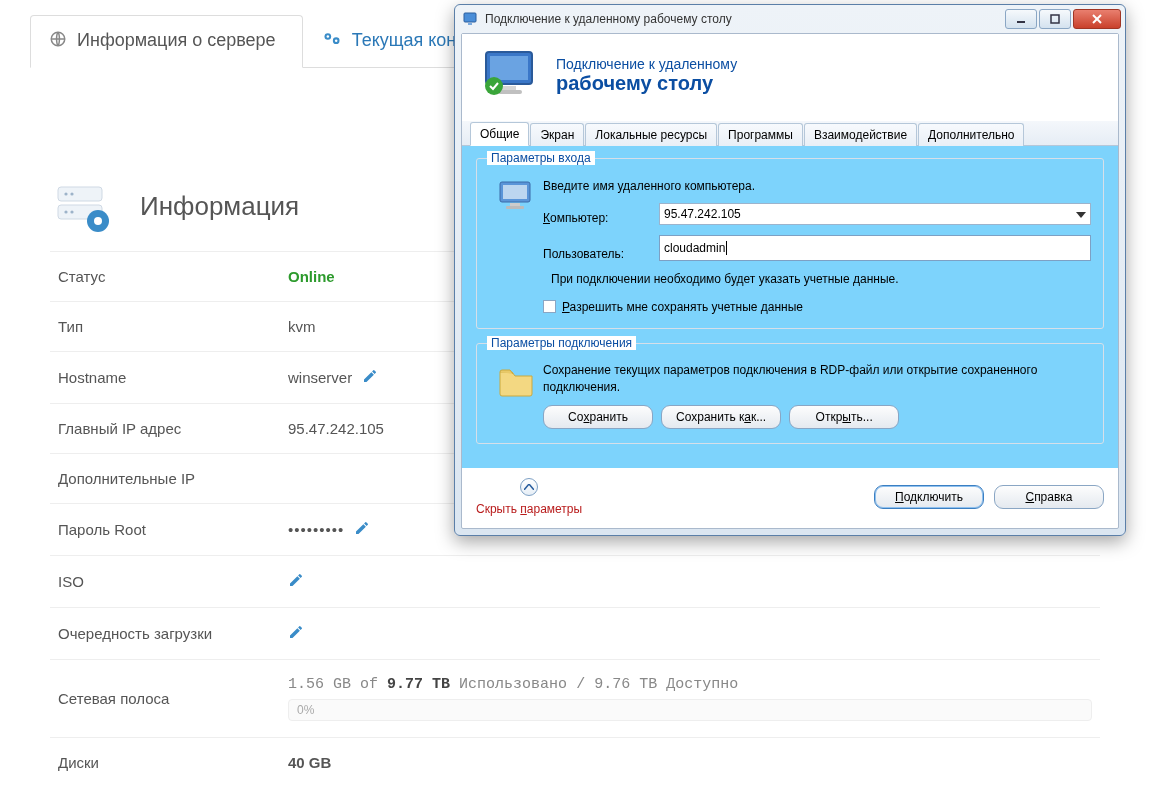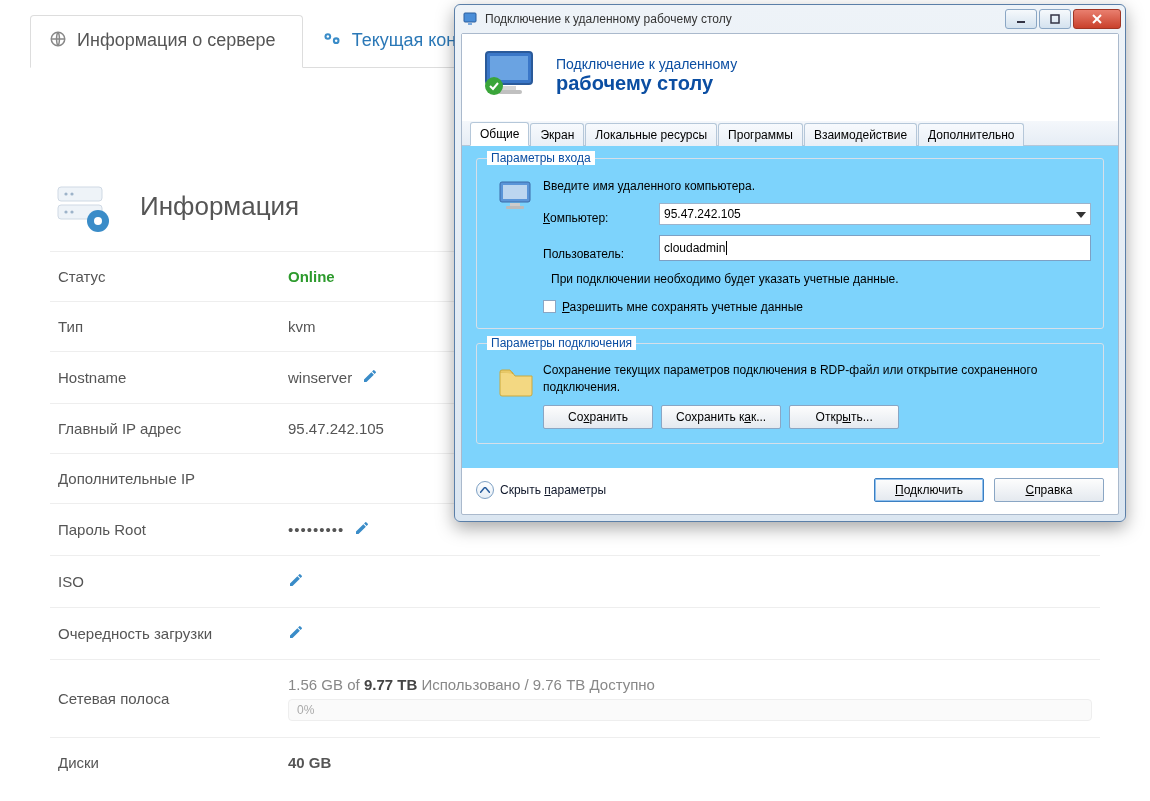--- a/index.html
+++ b/index.html
@@ -55,21 +55,21 @@
   padding: 16px 8px;
   border-top: 1px solid #eee;
 }
 .info-label { width: 230px; color: #555; font-size: 15px; }
 .info-value { color: #555; font-size: 15px; }
 .info-value.online { color: #2c9a2c; font-weight: bold; }
 .edit-icon { color: #3a8cc8; margin-left: 10px; cursor: pointer; }
 .solo-edit { color: #3a8cc8; cursor: pointer; }
 
 .bw-block { flex: 1; }
-.bw-line { color: #888; font-size: 15px; margin-bottom: 6px; }
+.bw-line { color: #888; font-size: 15px; margin-bottom: 6px; font-family: Liberation Mono, monospace; }
 .bw-line b { color: #444; }
 .bw-bar {
   width: 100%; height: 22px; border: 1px solid #eee; border-radius: 4px;
   background: #fafafa; position: relative; color: #aaa; font-size: 12px; padding-left: 8px;
   display: flex; align-items: center;
 }
 
 
 .rdp-window {
   position: absolute;
@@ -145,31 +145,31 @@
 .caret { display:inline-block; width:1px; height:14px; background:#000; margin-left:1px; vertical-align:middle; }
 .hint { margin: 4px 0 12px 8px; line-height:1.4; }
 .check-row { display:flex; align-items:center; gap:6px; }
 .chk { width:13px; height:13px; border:1px solid #8aa6c4; background:#fff; }
 
 .conn-desc { font-size:12px; line-height:1.4; margin-bottom:10px; }
 .btn-row { display:flex; gap:8px; }
 .win-button {
   min-width: 110px; height:24px; padding:0 14px;
   background: linear-gradient(#fdfdfd,#e4e9ef);
-  border: 1px solid #8aa6c4; border-radius:2px;
+  border: 1px solid #8aa6c4; border-radius:9px;
   display:flex; align-items:center; justify-content:center;
   cursor:pointer; font-size:12px;
 }
 .win-button u { text-decoration: underline; }
 
 .footer-row {
   display:flex; align-items:center; padding:10px 14px 12px 14px;
   border-top: none;
 }
-.collapse-ctrl { display:flex; align-items:center; gap:6px; color:#0f172a; cursor:pointer; }
+.collapse-ctrl { display:flex; align-items:center; gap:6px; color:#b91c1c; cursor:pointer;flex-direction:column; }
 .collapse-circle {
   width:18px; height:18px; border:1px solid #7da0c4; border-radius:50%;
   display:flex; align-items:center; justify-content:center; background:linear-gradient(#fff,#e6eef6);
 }
 .footer-btns { margin-left:auto; display:flex; gap:10px; }
 </style>
 </head>
 <body>
 
 <div class="page">

